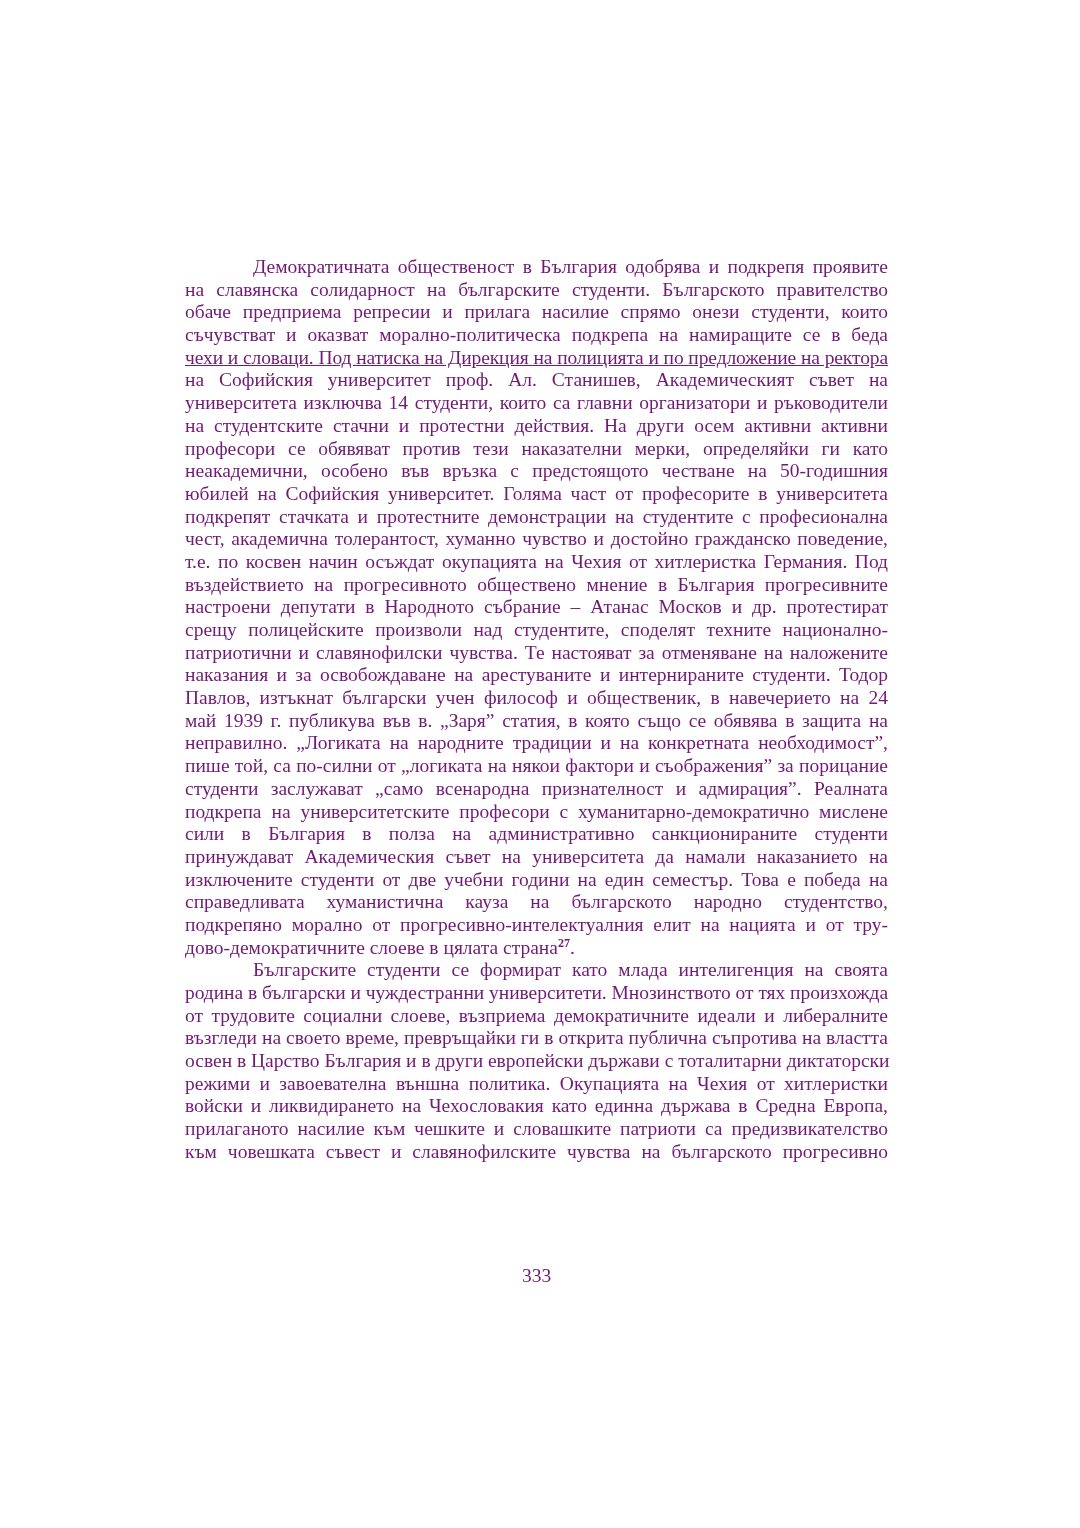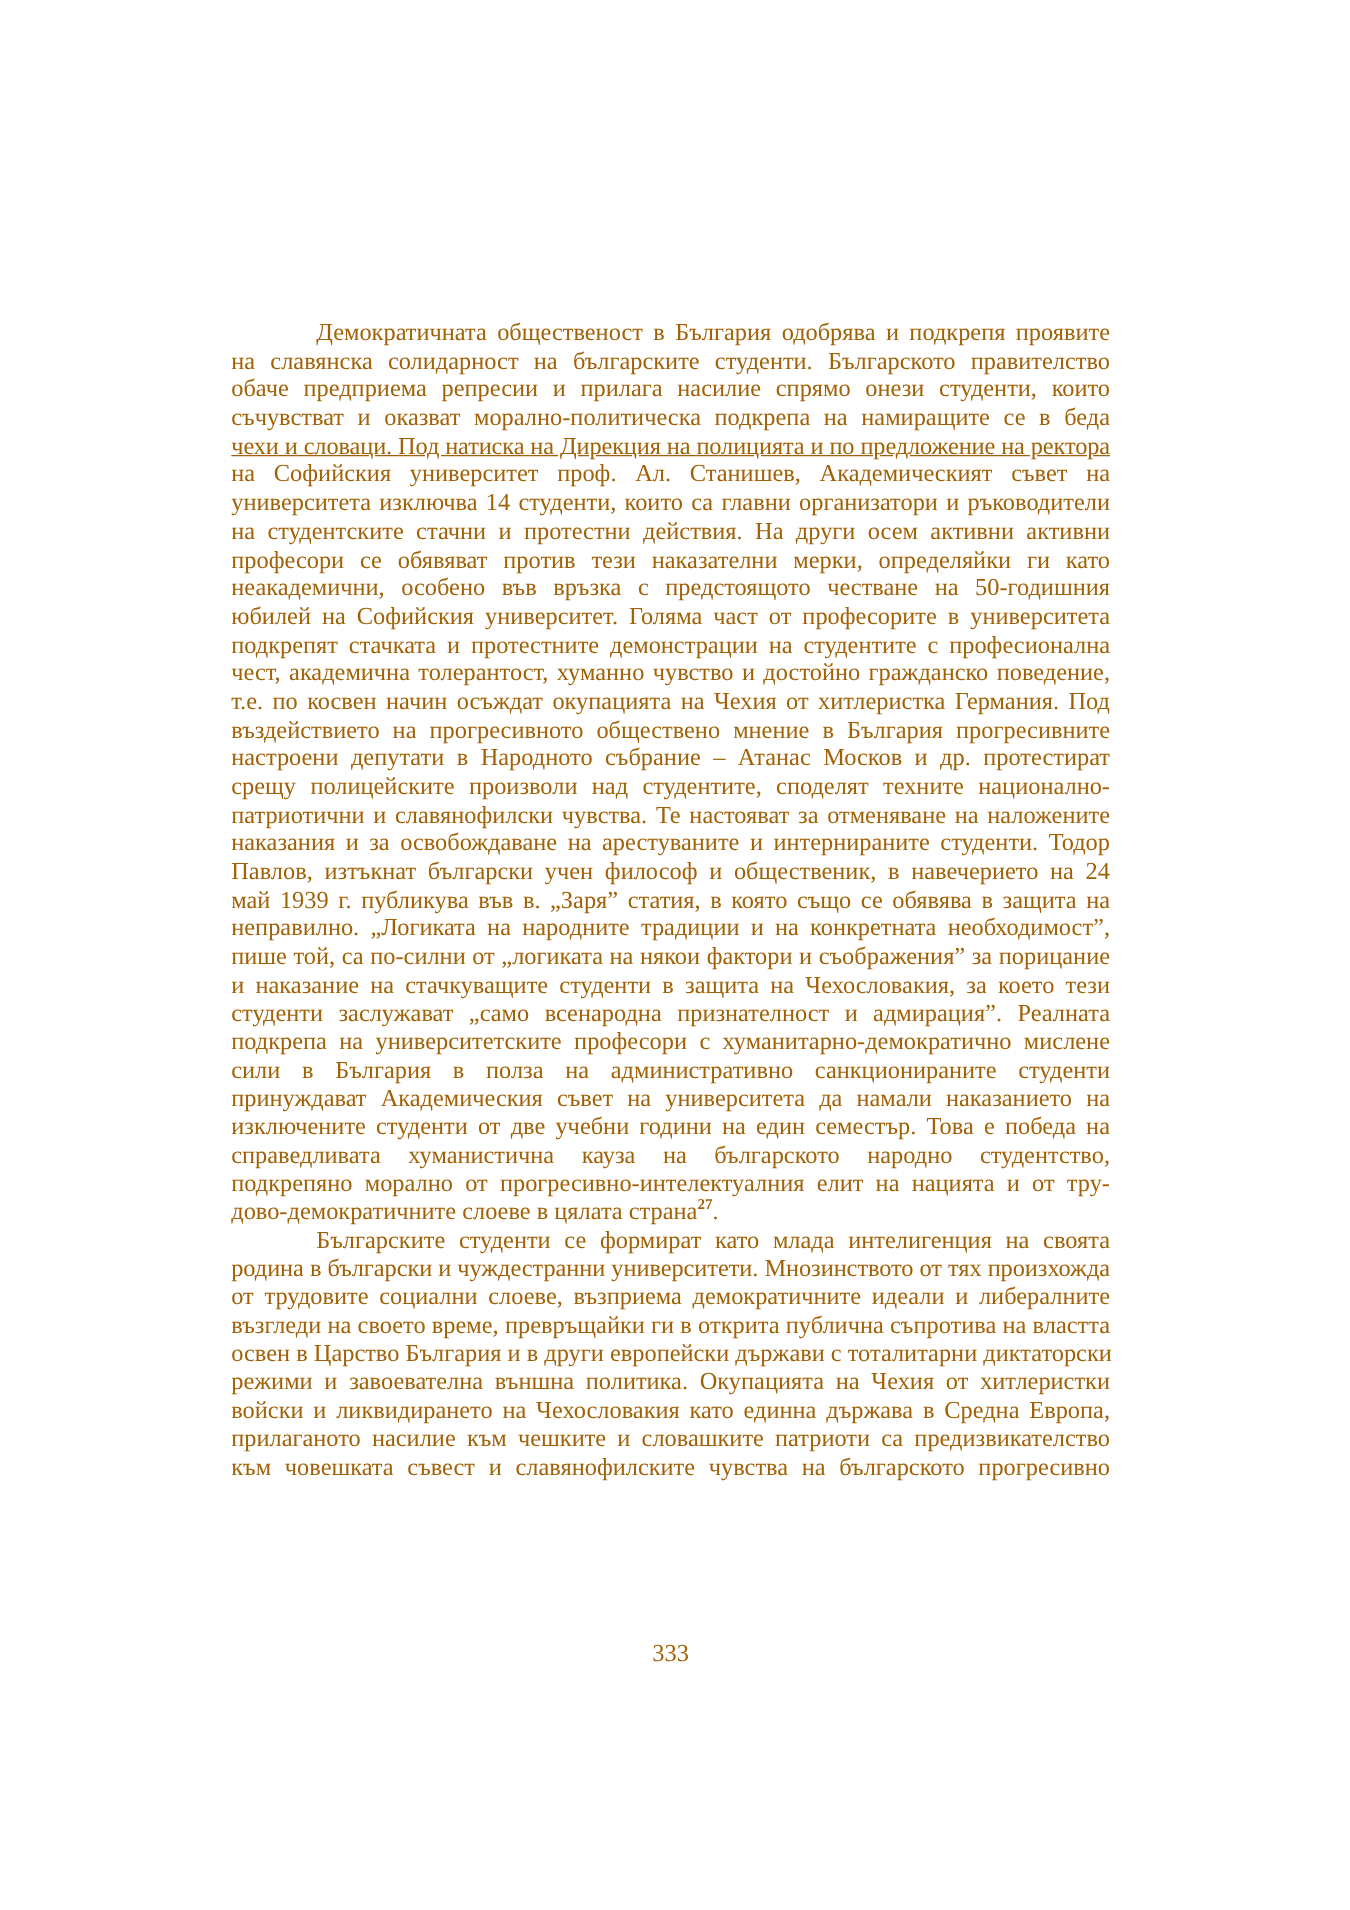--- a/index.html
+++ b/index.html
@@ -6,21 +6,21 @@
     margin: 0;
     padding: 0;
     background: #ffffff;
   }
   .page {
     position: relative;
     width: 1080px;
     height: 1528px;
     background: #ffffff;
     font-family: "Liberation Serif", "DejaVu Serif", serif;
-    color: #a16207;
+    color: #701a75;
     overflow: hidden;
   }
   .text-block {
     position: absolute;
     left: 185px;
     top: 256px;
     width: 703px;
   }
   .line {
     font-size: 19.5px;
@@ -38,21 +38,21 @@
   }
   .line sup {
     font-size: 12px;
     line-height: 0;
     vertical-align: super;
     letter-spacing: 0;
     font-weight: bold;
   }
   .page-number {
     position: absolute;
-    top: 1312px;
+    top: 1264px;
     left: 185px;
     width: 703px;
     text-align: center;
     font-size: 19.5px;
     line-height: 23px;
   }
 </style>
 </head>
 <body>
 
@@ -74,21 +74,20 @@
       <div class="line">т.е. по косвен начин осъждат окупацията на Чехия от хитлеристка Германия. Под</div>
       <div class="line">въздействието на прогресивното обществено мнение в България прогресивните</div>
       <div class="line">настроени депутати в Народното събрание – Атанас Москов и др. протестират</div>
       <div class="line">срещу полицейските произволи над студентите, споделят техните национално-</div>
       <div class="line">патриотични и славянофилски чувства. Те настояват за отменяване на наложените</div>
       <div class="line">наказания и за освобождаване на арестуваните и интернираните студенти. Тодор</div>
       <div class="line">Павлов, изтъкнат български учен философ и общественик, в навечерието на 24</div>
       <div class="line">май 1939 г. публикува във в. „Заря” статия, в която също се обявява в защита на</div>
       <div class="line">неправилно. „Логиката на народните традиции и на конкретната необходимост”,</div>
       <div class="line">пише той, са по-силни от „логиката на някои фактори и съображения” за порицание</div>
-      <div class="line">и наказание на стачкуващите студенти в защита на Чехословакия, за което тези</div>
       <div class="line">студенти заслужават „само всенародна признателност и адмирация”. Реалната</div>
       <div class="line">подкрепа на университетските професори с хуманитарно-демократично мислене</div>
       <div class="line">сили в България в полза на административно санкционираните студенти</div>
       <div class="line">принуждават Академическия съвет на университета да намали наказанието на</div>
       <div class="line">изключените студенти от две учебни години на един семестър. Това е победа на</div>
       <div class="line">справедливата хуманистична кауза на българското народно студентство,</div>
       <div class="line">подкрепяно морално от прогресивно-интелектуалния елит на нацията и от тру-</div>
       <div class="line last">дово-демократичните слоеве в цялата страна<sup>27</sup>.</div>
       <div class="line indent">Българските студенти се формират като млада интелигенция на своята</div>
       <div class="line" style="letter-spacing: -0.0512821px;">родина в български и чуждестранни университети. Мнозинството от тях произхожда</div>

